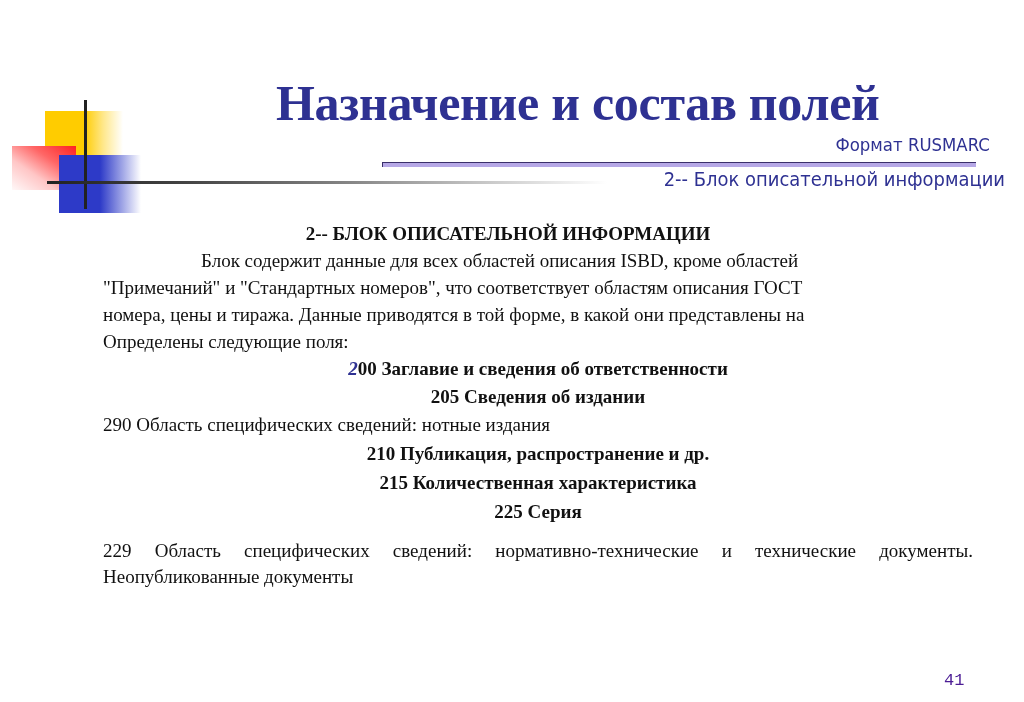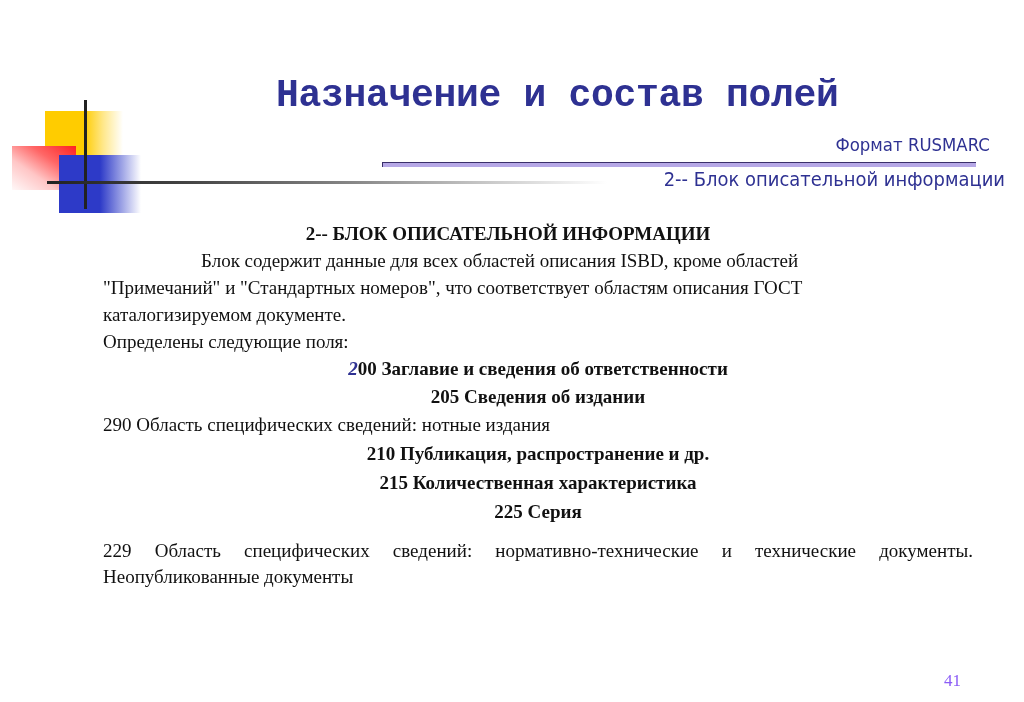--- a/index.html
+++ b/index.html
@@ -10,59 +10,59 @@
   #red { left:12px; top:146px; width:64px; height:44px;
     background: linear-gradient(to bottom left, #ff2020 0%, #ff6666 35%, rgba(255,160,160,0.6) 65%, rgba(255,220,220,0.2) 100%); }
   #blue { left:59px; top:155px; width:82px; height:58px;
     background: linear-gradient(to right, #2d3ac8 0%, #2d3ac8 50%, rgba(45,58,200,0.5) 75%, rgba(45,58,200,0) 100%); }
   #vline { left:84px; top:100px; width:3px; height:109px; background:#222; }
   #hline { left:47px; top:181px; width:560px; height:3px;
     background: linear-gradient(to right, #222 0%, #444 25%, #888 55%, #ccc 80%, rgba(255,255,255,0) 100%); }
   #lavbar { left:382px; top:162px; width:594px; height:5px;
     background:#b6a8e6; border-top:1px solid #3a2f6a; border-left:1px solid #3a2f6a; box-sizing:border-box; }
 
-  .title { position:absolute; left:276px; top:74px; font-family:Liberation Mono, monospace; font-weight:bold;
-    font-size:38px; color:#2e3192; letter-spacing:-0.3px; white-space:nowrap; }
+  .title { position:absolute; left:276px; top:74px; font-family:Liberation Serif, serif; font-weight:bold;
+    font-size:50px; color:#2e3192; letter-spacing:-0.3px; white-space:nowrap; }
   .subtitle1 { position:absolute; right:34px; top:134px; font-family:"DejaVu Sans", sans-serif; font-size:18px;
     color:#2e3192; white-space:nowrap; transform:scaleX(0.92); transform-origin:right; }
   .subtitle2 { position:absolute; right:19px; top:168px; font-family:"DejaVu Sans", sans-serif; font-size:19.5px;
     color:#2e3192; white-space:nowrap; transform:scaleX(0.92); transform-origin:right; }
 
   .content { position:absolute; left:103px; top:220px; width:870px;
     font-family:"Liberation Serif", serif; font-size:19px; color:#111; line-height:27px; }
   .heading { text-align:center; font-weight:bold; width:870px; margin-left:-30px; }
   .para { text-align:left; }
   .para .indent { display:inline-block; width:98px; }
   .field { white-space:nowrap; line-height:28px; }
   .field.bold { font-weight:bold;text-align:center; }
   .field.gap { margin-top:1px; }
   .accent { color:#2e3192; font-style:italic; }
   .field-last { text-align:justify; text-align-last:left; margin-top:12px; line-height:26px; }
-  .pagenum { position:absolute; left:944px; top:671px; font-family:Liberation Serif, serif; font-size:17px; color:#8b5cf6; }
+  .pagenum { position:absolute; left:944px; top:671px; font-family:Liberation Mono, monospace; font-size:17px; color:#4c1d95; }
 </style>
 </head>
 <body>
 
 <div class="deco" id="yellow"></div>
 <div class="deco" id="red"></div>
 <div class="deco" id="blue"></div>
 <div class="deco" id="vline"></div>
 <div class="deco" id="hline"></div>
 <div class="deco" id="lavbar"></div>
 
 <div class="title">Назначение и состав полей</div>
 <div class="subtitle1">Формат RUSMARC</div>
 <div class="subtitle2">2-- Блок описательной информации</div>
 
 <div class="content">
   <div class="heading">2-- БЛОК ОПИСАТЕЛЬНОЙ ИНФОРМАЦИИ</div>
   <div class="para">
     <div><span class="indent"></span><span>Блок содержит данные для всех областей описания ISBD, кроме областей</span></div>
     <div>"Примечаний" и "Стандартных номеров", что соответствует областям описания ГОСТ</div>
-    <div>каталогизируемом документе.</div>
+    <div>номера, цены и тиража. Данные приводятся в той форме, в какой они представлены на</div>
   </div>
   <div>Определены следующие поля:</div>
 
   <div class="field bold">
     <span class="accent">2</span><span>00</span>
     <span>Заглавие и сведения об ответственности</span>
   </div>
   <div class="field bold">
     <span>205</span>
     <span>Сведения об издании</span>

